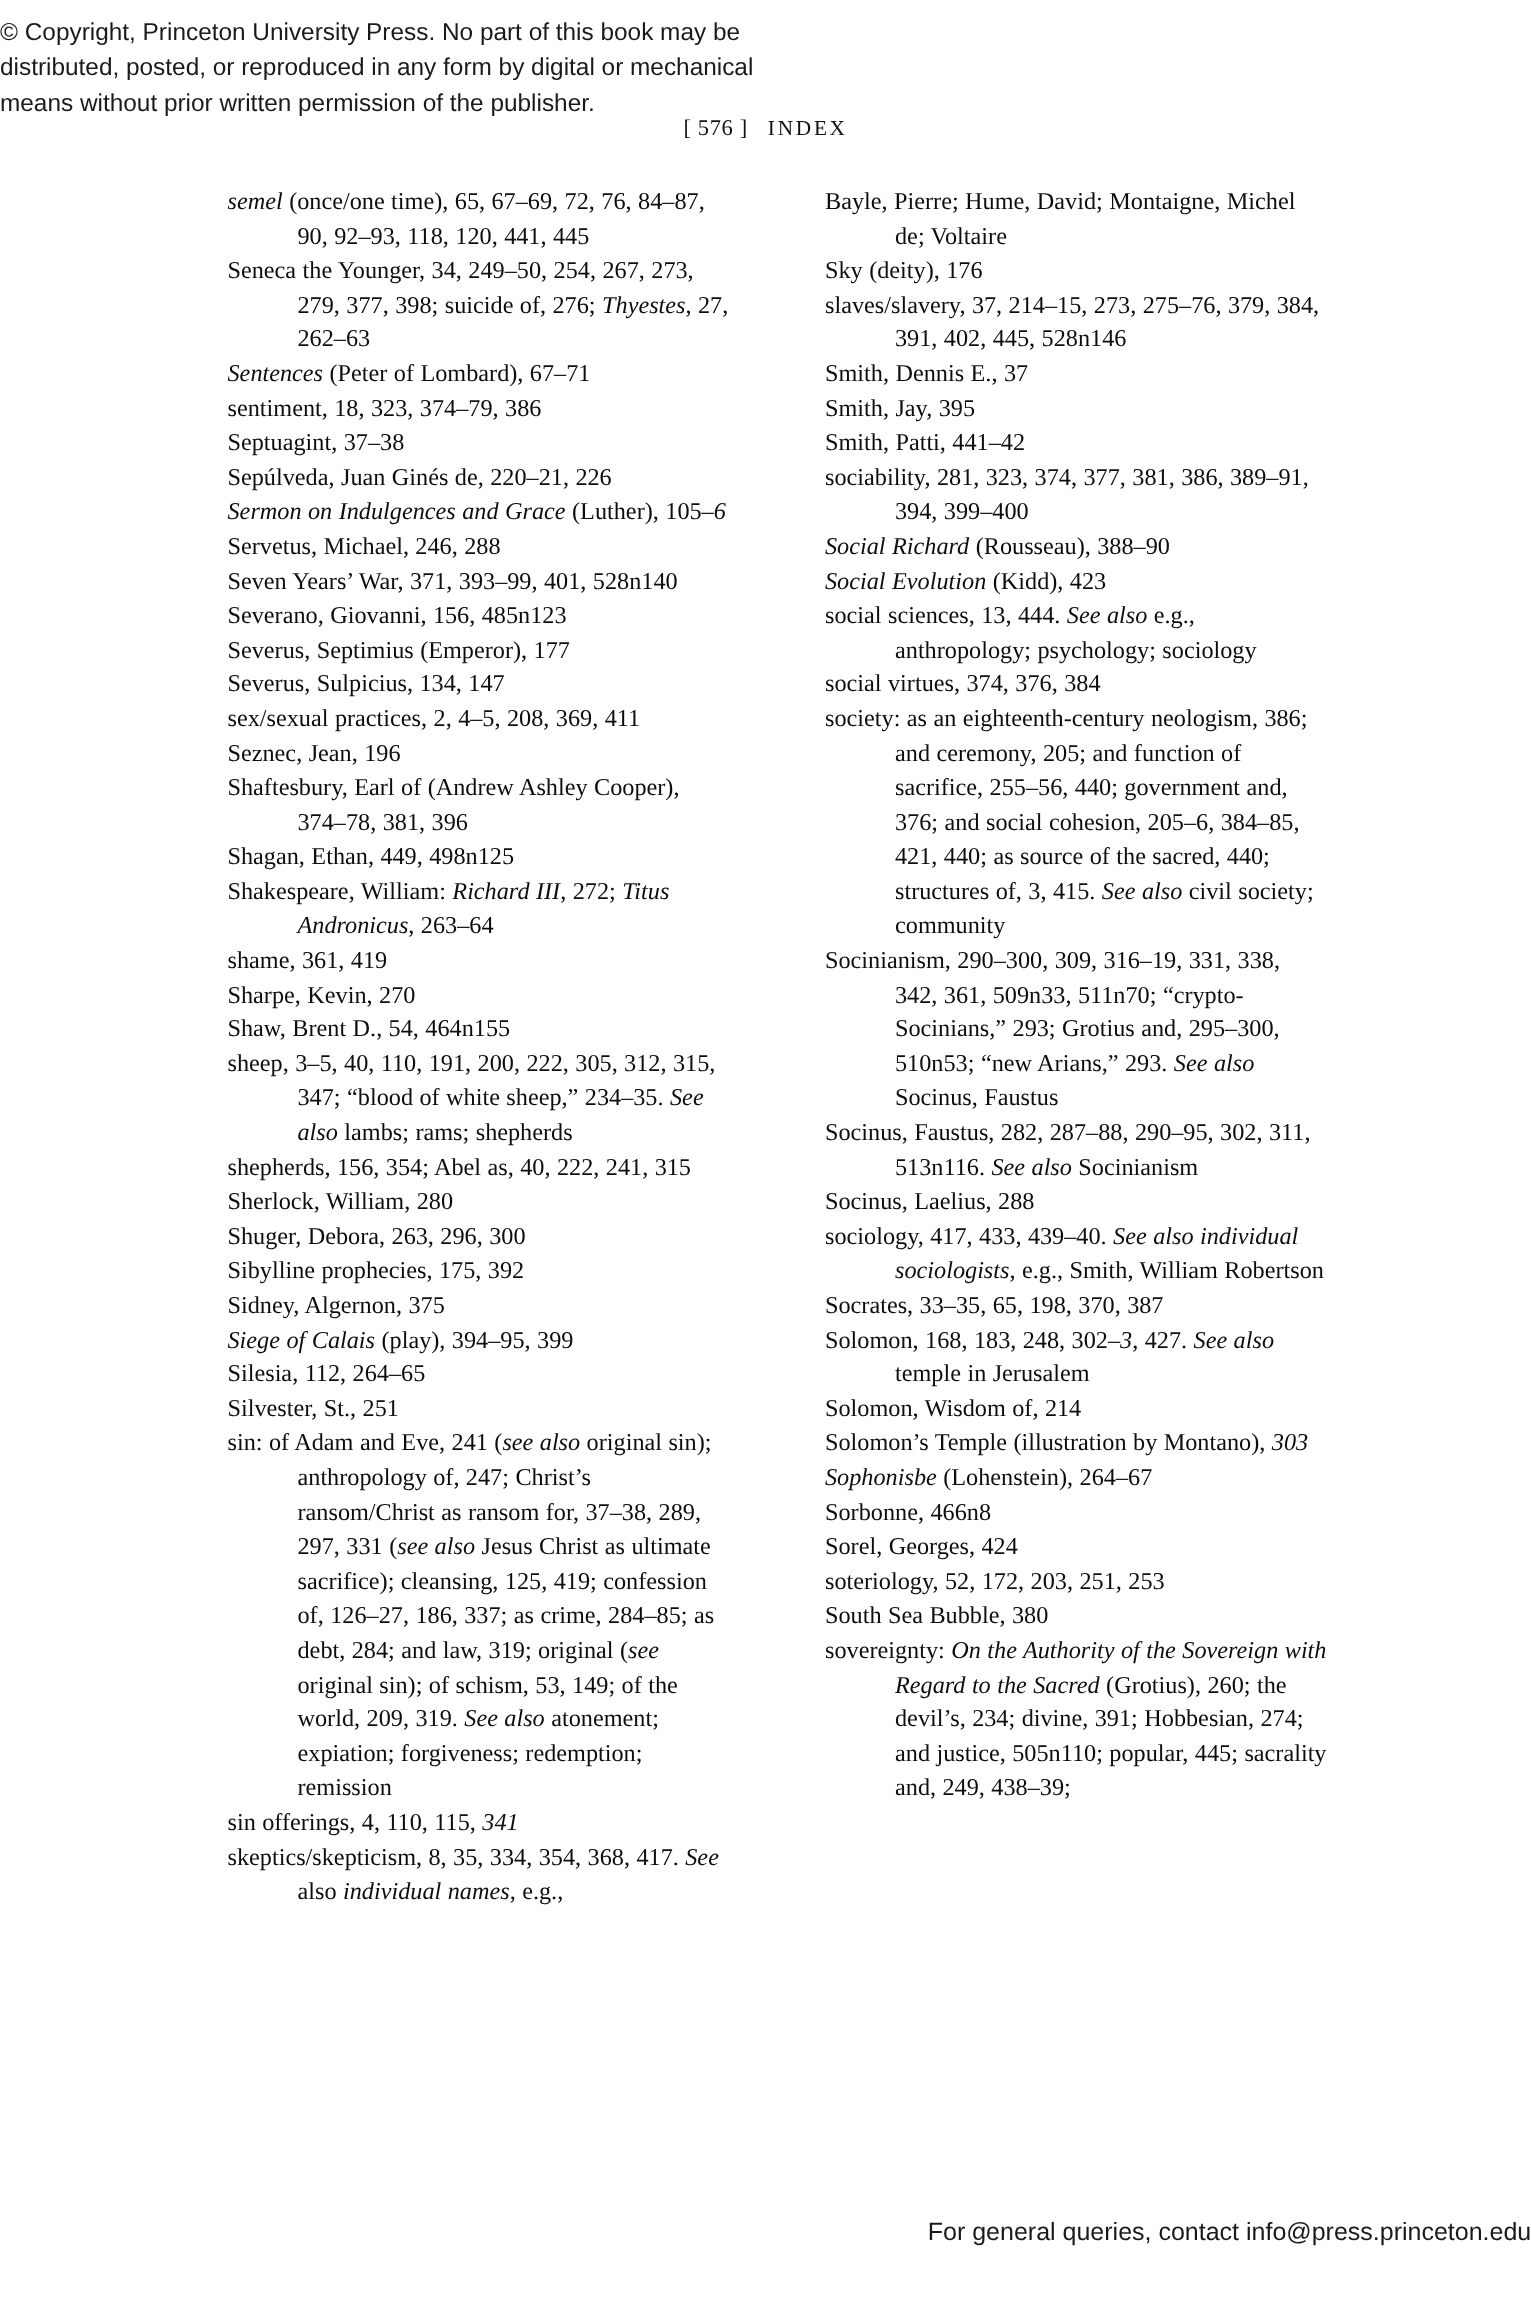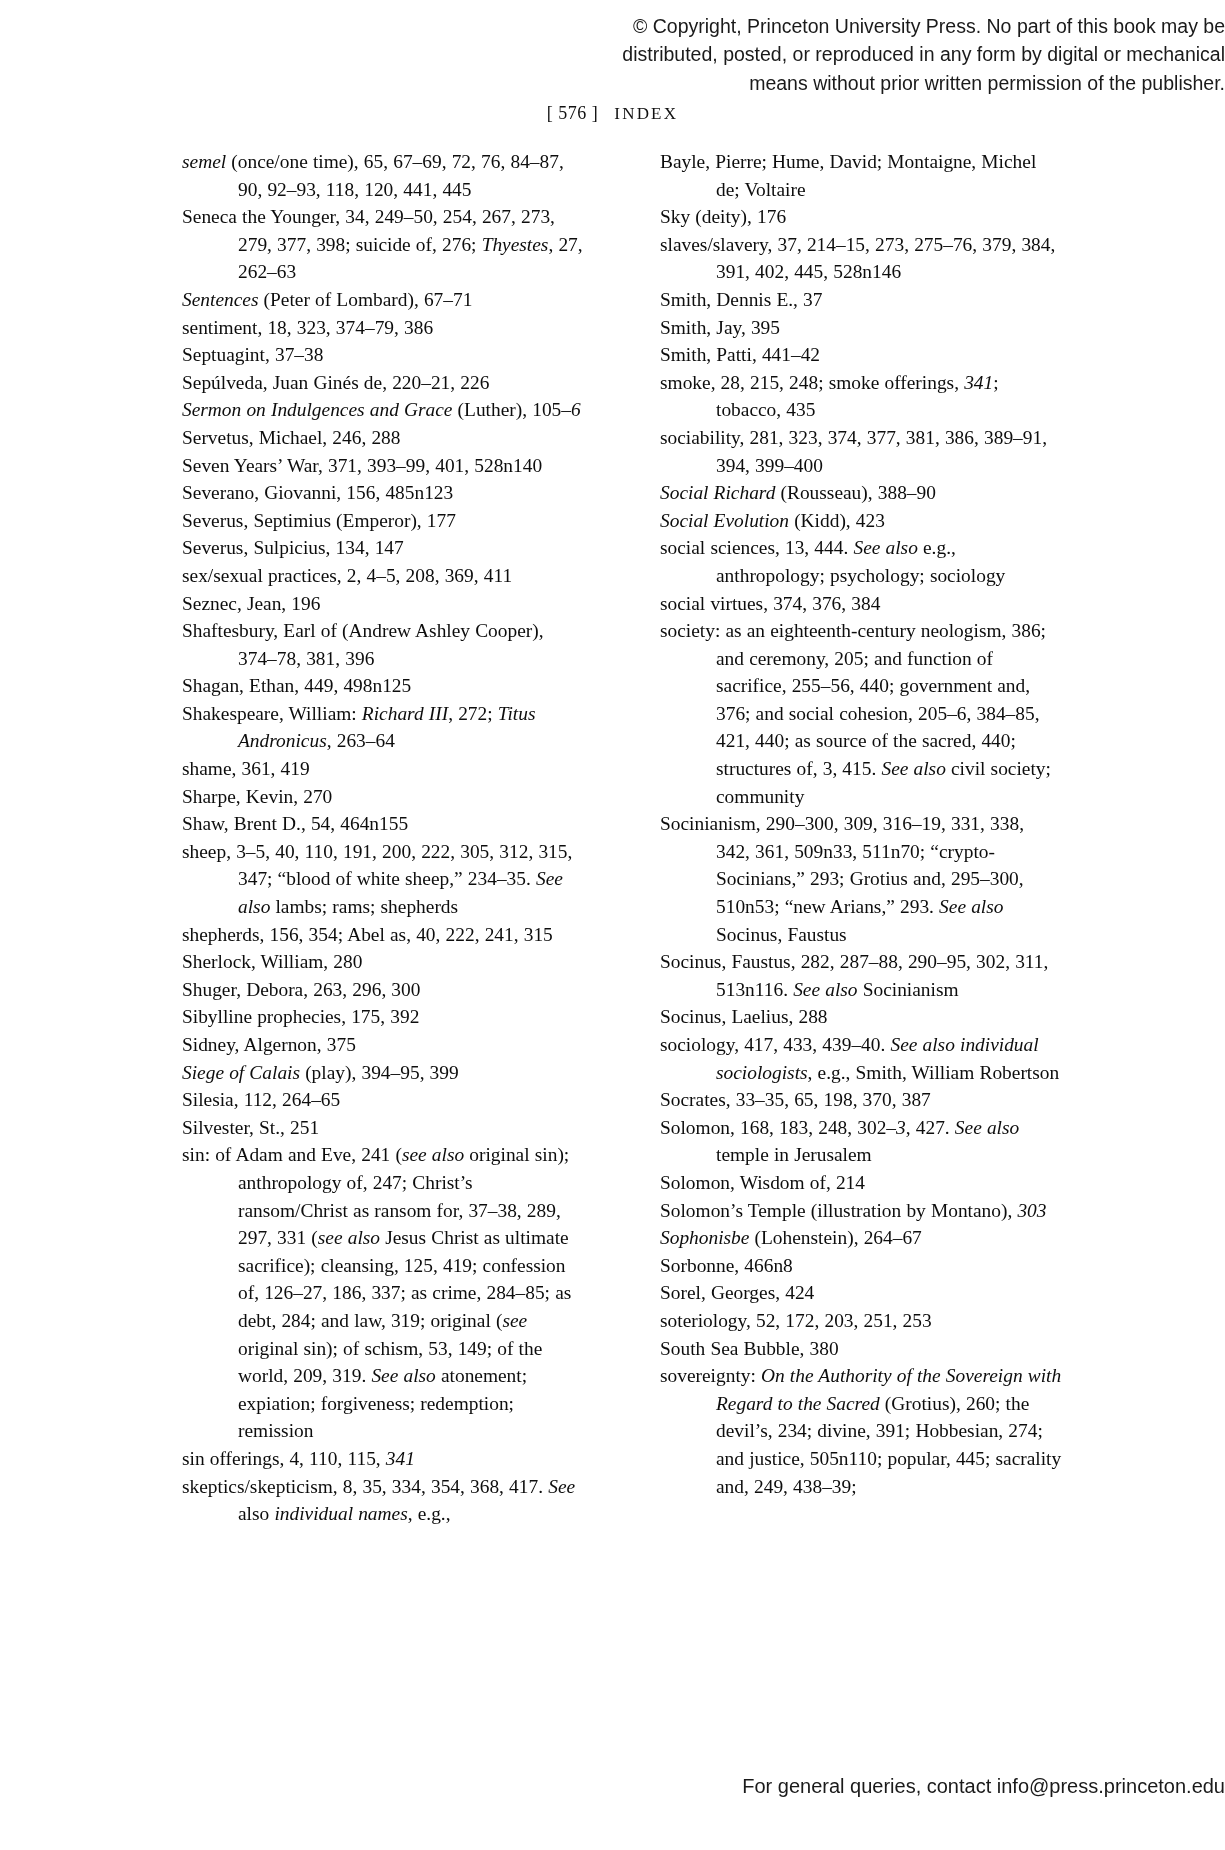--- a/index.html
+++ b/index.html
@@ -13,32 +13,32 @@
     position: relative;
     font-family: "Liberation Serif", serif;
     color: #000000;
     overflow: hidden;
   }
   .copyright {
     position: absolute;
     top: 12px;
     left: 0;
     width: 1225px;
-    text-align: right;
+    text-align: left;
     font-family: "Liberation Sans", sans-serif;
     font-size: 19.5px;
     line-height: 1.45;
     color: #1a1a1a;
   }
   .copyright span {
     display: block;
   }
   .running-head {
     position: absolute;
-    top: 103px;
+    top: 92px;
     left: 0;
     width: 1225px;
     text-align: center;
     font-family: "Liberation Serif", serif;
     font-size: 18px;
     letter-spacing: 0.5px;
     color: #111;
   }
   .running-head .folio {
     font-size: 18px;
@@ -132,21 +132,20 @@
       <p class="entry">sin offerings, 4, 110, 115, <span class="it">341</span></p>
       <p class="entry">skeptics/skepticism, 8, 35, 334, 354, 368, 417. <span class="it">See</span> also <span class="it">individual names</span>, e.g.,</p>
     </div>
   <div class="col" id="col-right">
       <p class="entry">Bayle, Pierre; Hume, David; Montaigne, Michel de; Voltaire</p>
       <p class="entry">Sky (deity), 176</p>
       <p class="entry">slaves/slavery, 37, 214–15, 273, 275–76, 379, 384, 391, 402, 445, 528n146</p>
       <p class="entry">Smith, Dennis E., 37</p>
       <p class="entry">Smith, Jay, 395</p>
       <p class="entry">Smith, Patti, 441–42</p>
-      <p class="entry">smoke, 28, 215, 248; smoke offerings, <span class="it">341</span>; tobacco, 435</p>
       <p class="entry">sociability, 281, 323, 374, 377, 381, 386, 389–91, 394, 399–400</p>
       <p class="entry"><span class="it">Social Richard</span> (Rousseau), 388–90</p>
       <p class="entry"><span class="it">Social Evolution</span> (Kidd), 423</p>
       <p class="entry">social sciences, 13, 444. <span class="it">See also</span> e.g., anthropology; psychology; sociology</p>
       <p class="entry">social virtues, 374, 376, 384</p>
       <p class="entry">society: as an eighteenth-century neologism, 386; and ceremony, 205; and function of sacrifice, 255–56, 440; government and, 376; and social cohesion, 205–6, 384–85, 421, 440; as source of the sacred, 440; structures of, 3, 415. <span class="it">See also</span> civil society; community</p>
       <p class="entry">Socinianism, 290–300, 309, 316–19, 331, 338, 342, 361, 509n33, 511n70; “crypto-Socinians,” 293; Grotius and, 295–300, 510n53; “new Arians,” 293. <span class="it">See also</span> Socinus, Faustus</p>
       <p class="entry">Socinus, Faustus, 282, 287–88, 290–95, 302, 311, 513n116. <span class="it">See also</span> Socinianism</p>
       <p class="entry">Socinus, Laelius, 288</p>
       <p class="entry">sociology, 417, 433, 439–40. <span class="it">See also indi­vidual sociologists</span>, e.g., Smith, William Robertson</p>

